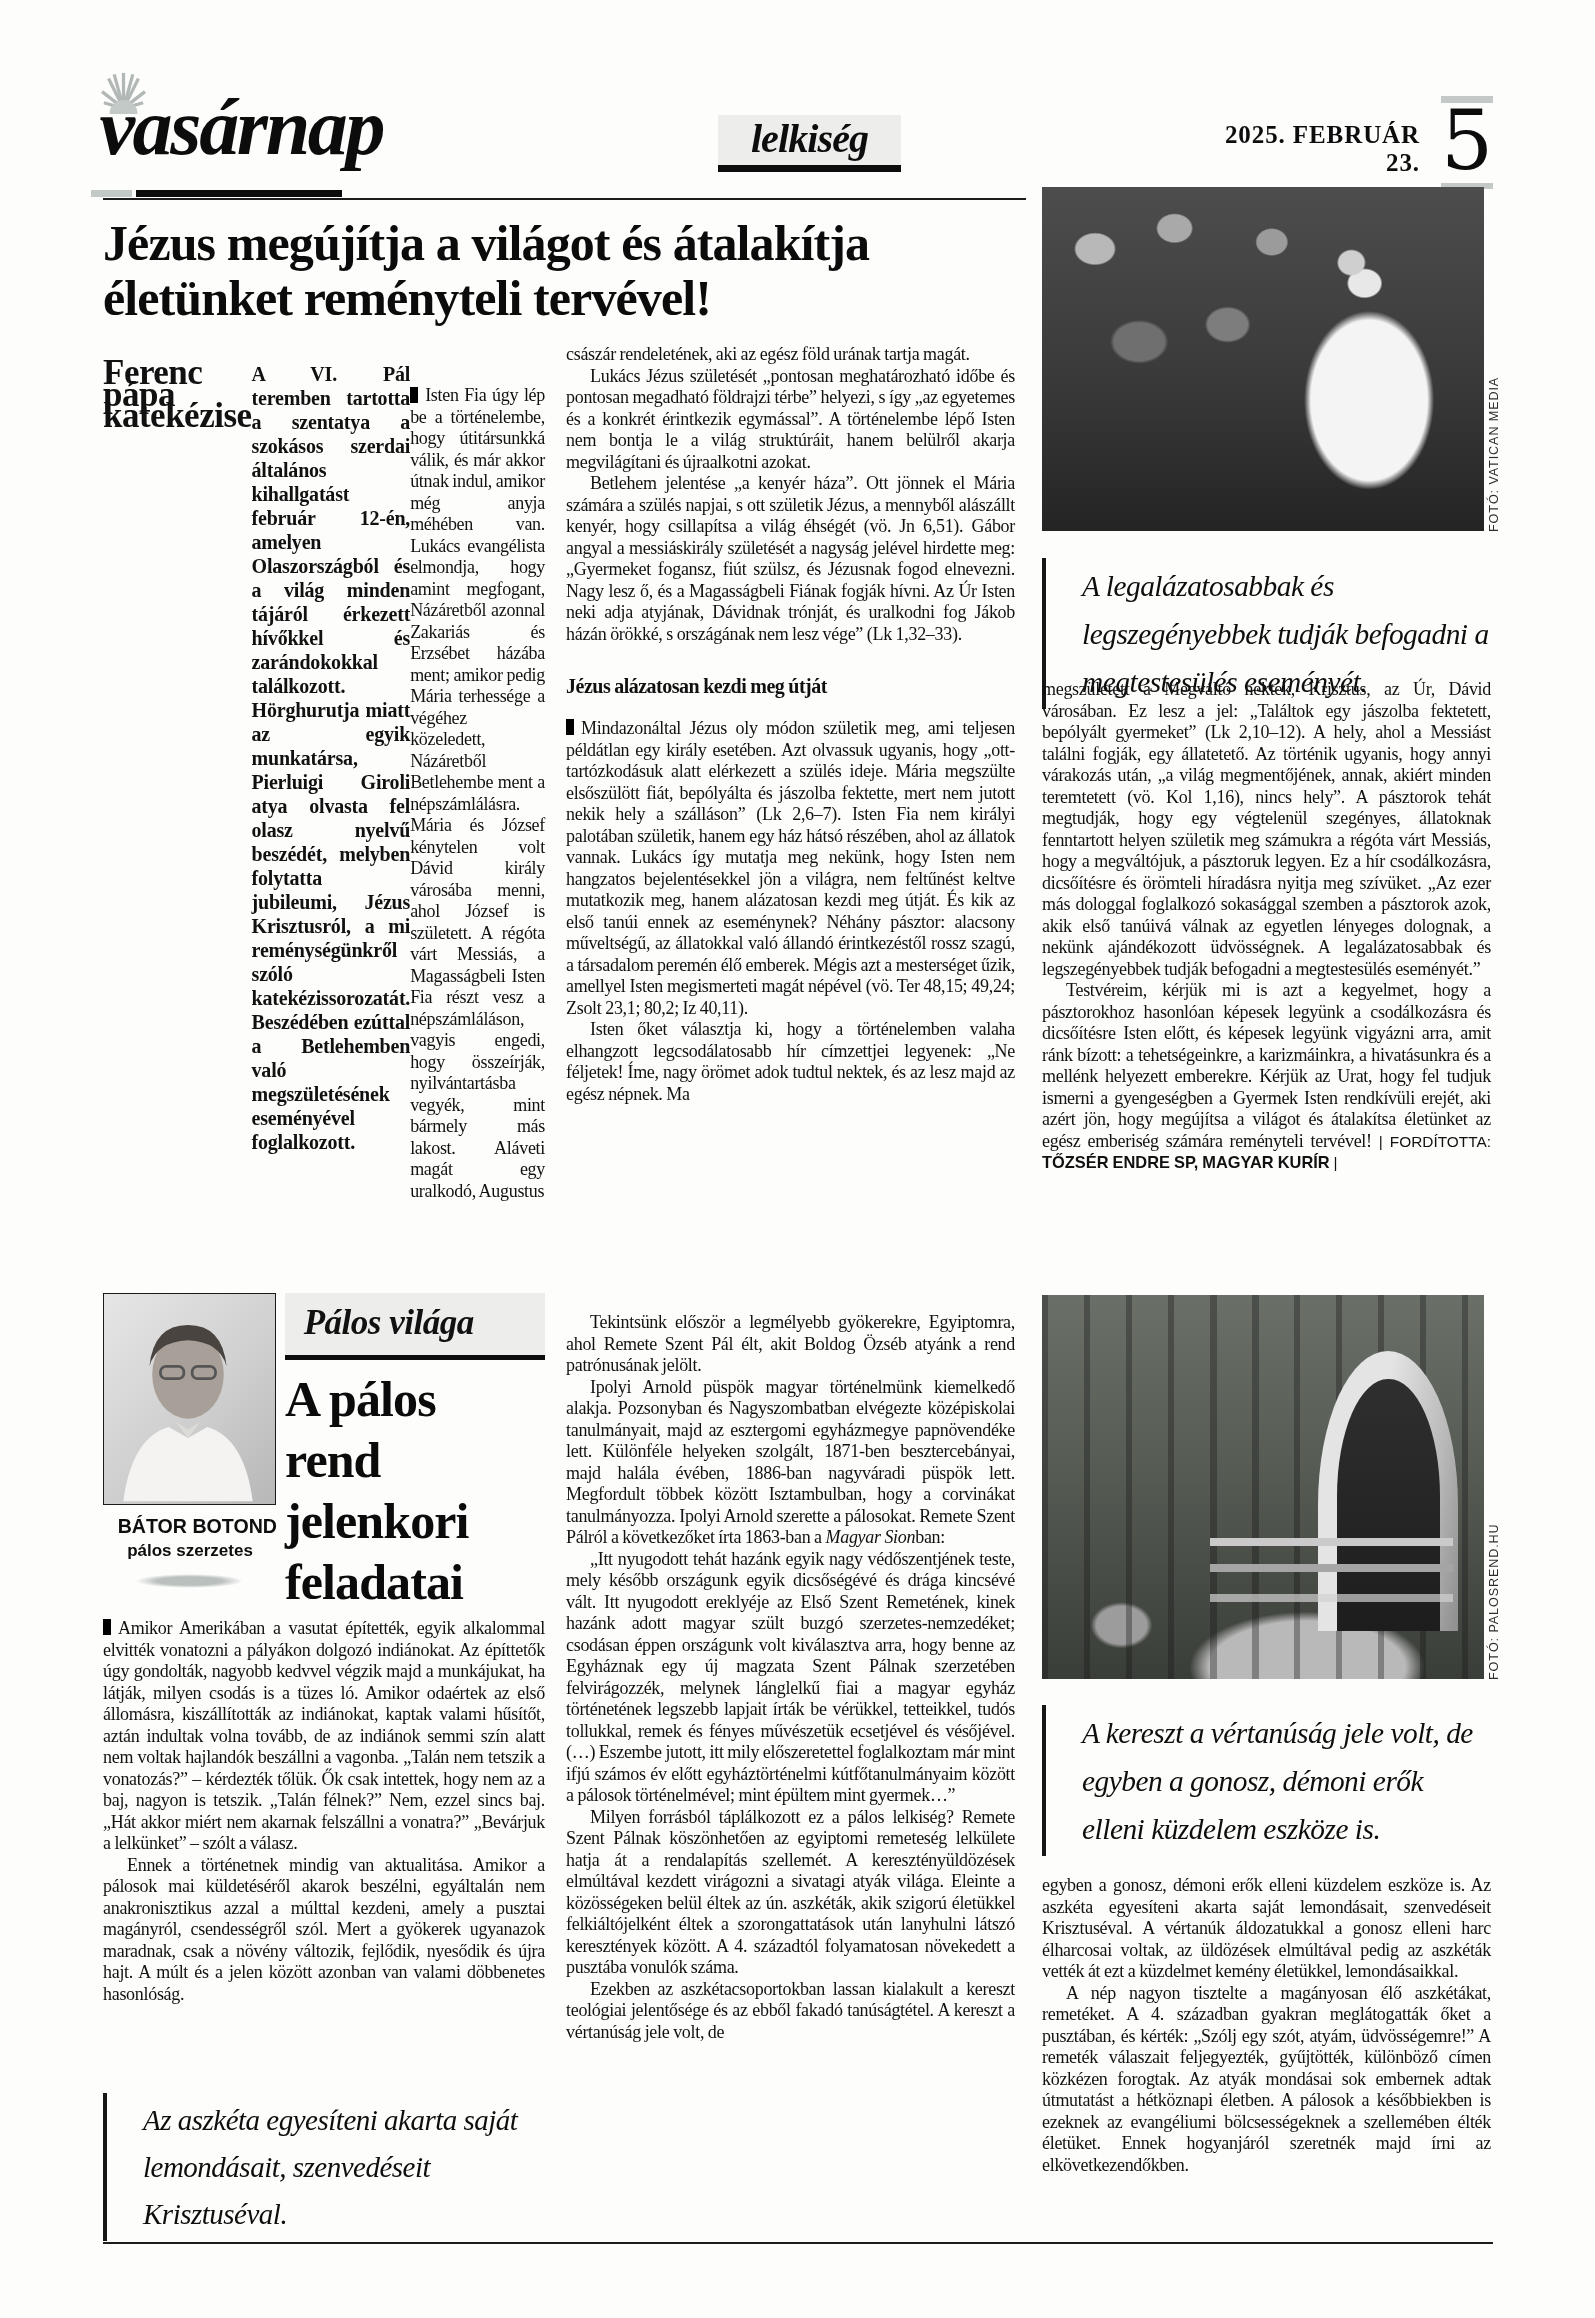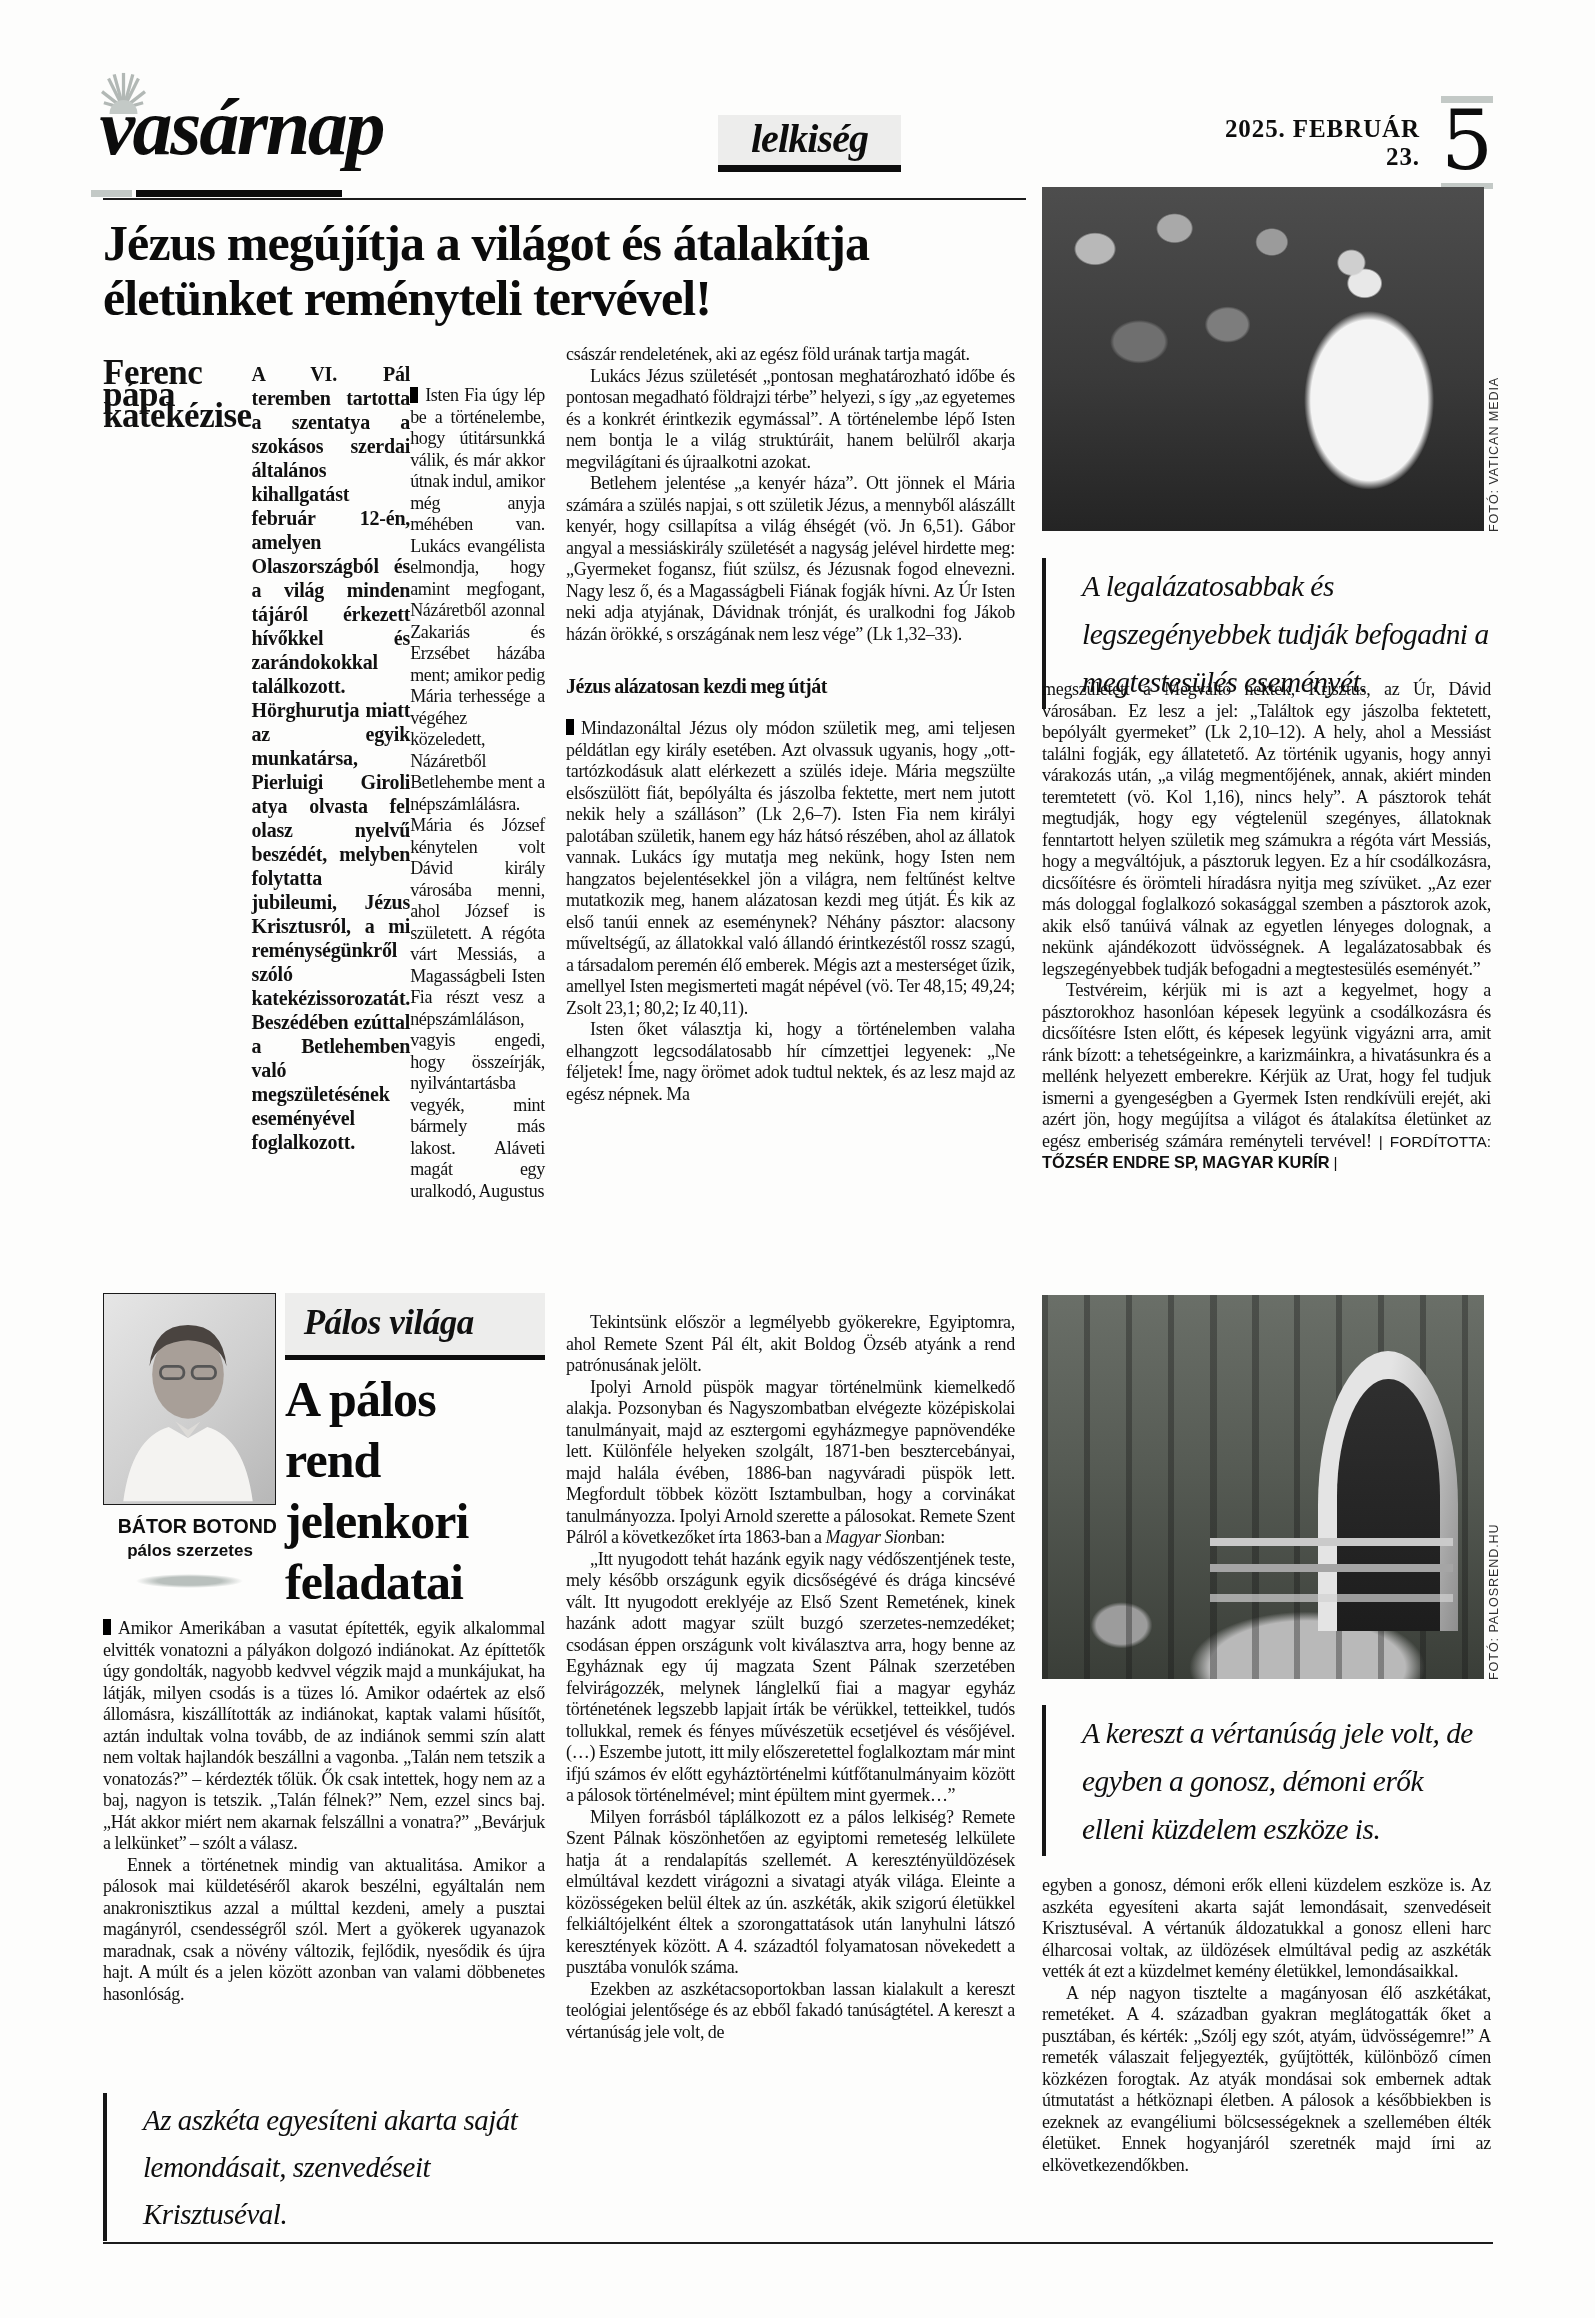--- a/index.html
+++ b/index.html
@@ -7,21 +7,21 @@
   .abs{position:absolute;}
 
   
   .masthead{left:91px;top:86px;width:290px;height:112px;}
   .masthead-word{position:absolute;left:8.4px;top:-3.7px;font-style:italic;font-weight:bold;font-size:80px;letter-spacing:-2.3px;color:#0c0c0c;}
   .masthead-rule-gray{position:absolute;left:0px;top:104px;width:41px;height:7px;background:#c3c9c6;}
   .masthead-rule-black{position:absolute;left:45px;top:104px;width:206px;height:7px;background:#0c0c0c;}
   .sun-icon{position:absolute;left:8.4px;top:-14px;width:49px;height:42px;}
   .section-box{left:718px;top:115px;width:183px;height:50px;background:#ededec;border-bottom:7px solid #0d0d0d;display:flex;align-items:center;justify-content:center;}
   .section-box span{font-style:italic;font-weight:bold;font-size:40px;letter-spacing:-0.9px;color:#0d0d0d;padding-bottom:3.7px;}
-  .issue-date{left:1196px;top:115px;width:224px;text-align:right;font-weight:bold;font-size:25px;letter-spacing:0.9px;color:#0d0d0d;}
+  .issue-date{left:1196px;top:121px;width:224px;text-align:right;font-weight:bold;font-size:25px;letter-spacing:0.9px;color:#0d0d0d;}
   .page-num{left:1439px;top:96px;width:56px;text-align:center;}
   .page-num .bar{display:block;width:52px;height:6.5px;background:#c3c9c6;margin:0 auto;}
   .page-num .num{display:block;font-family:"DejaVu Serif",serif;font-size:82px;line-height:70px;padding:3.7px 0 6.5px 0;color:#0c0c0c;}
   .header-rule{left:103px;top:198px;width:923px;height:1.9px;background:#1c1c1c;}
   .footer-rule{left:103px;top:2242px;width:1390px;height:2.3px;background:#1c1c1c;}
 
   
   .headline{left:103px;top:216px;width:939px;font-weight:bold;font-size:50px;line-height:55px;letter-spacing:-0.9px;color:#0b0b0b;}
   .kicker1{font-weight:bold;font-size:35px;letter-spacing:-0.5px;margin:0 0 24px 0;}
   .lead{font-weight:bold;font-size:20px;line-height:24px;text-align:justify;letter-spacing:-0.2px;margin:0;}

